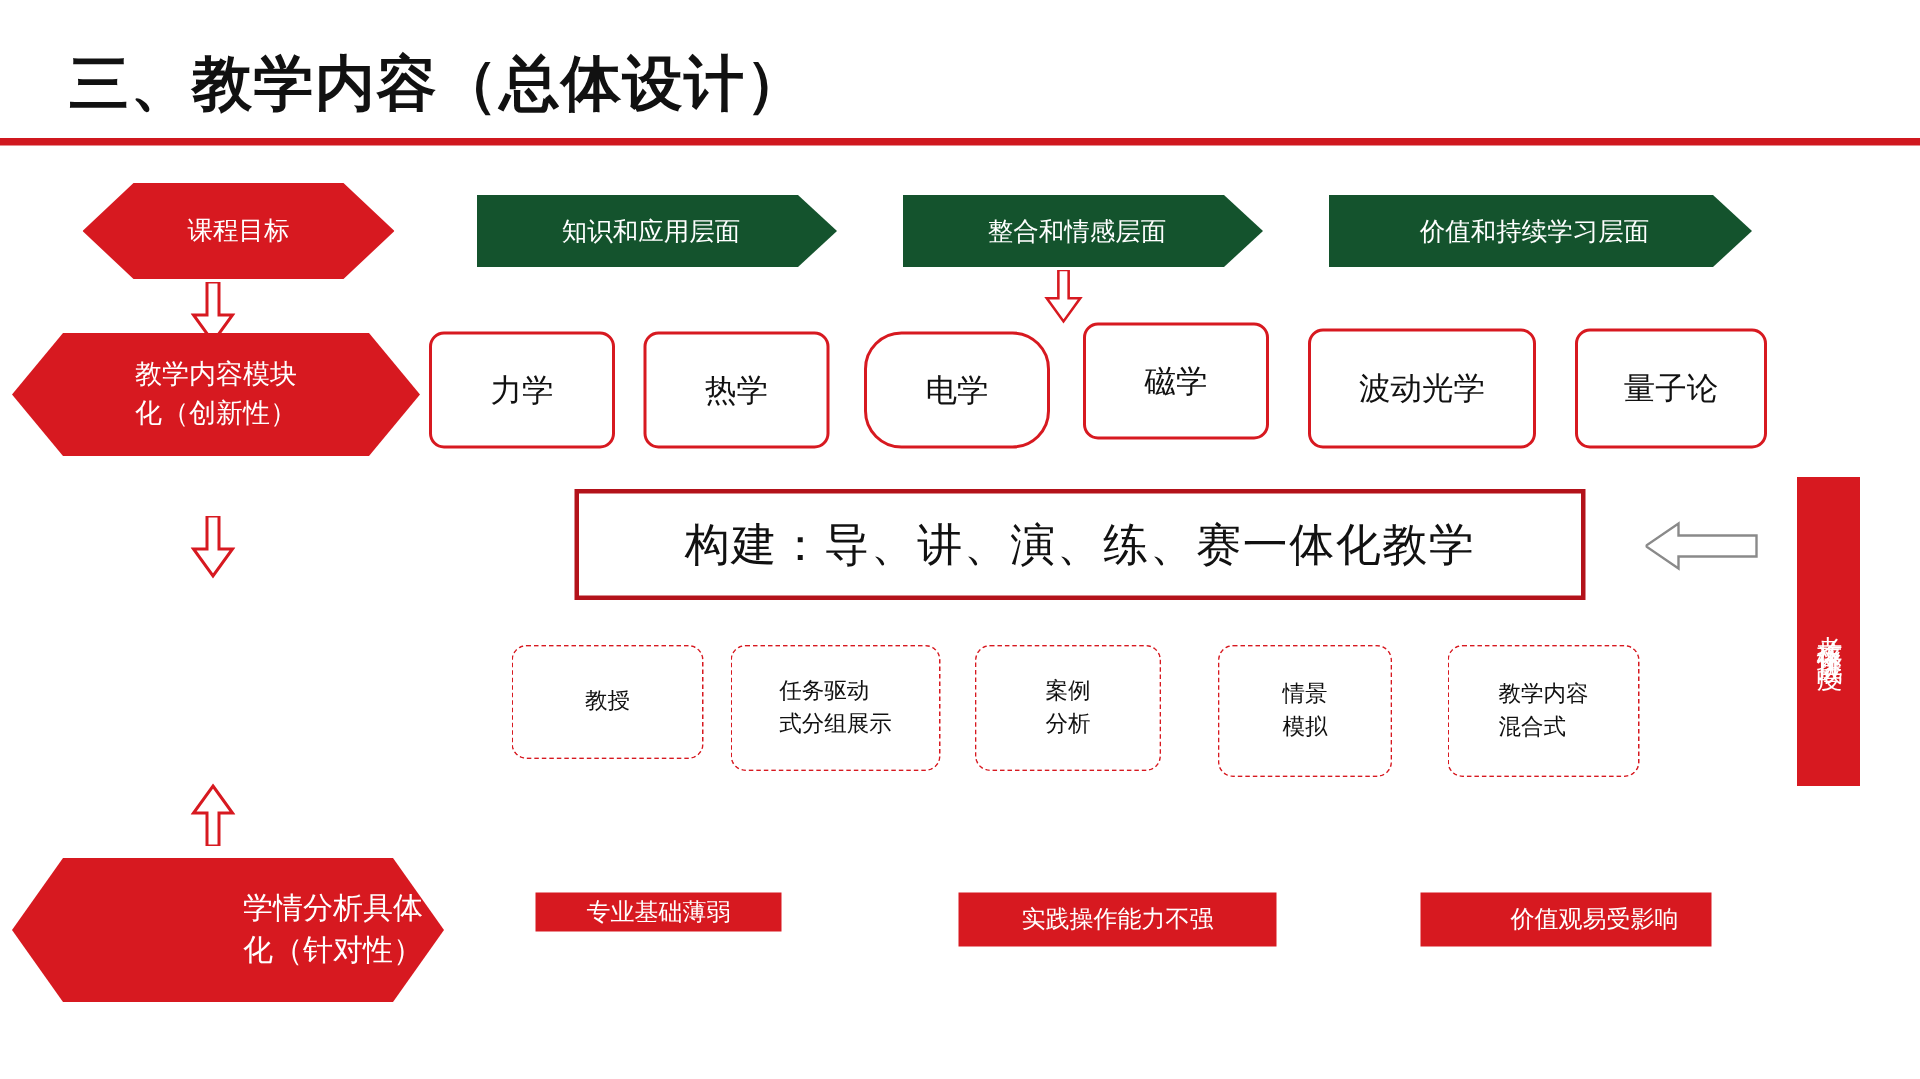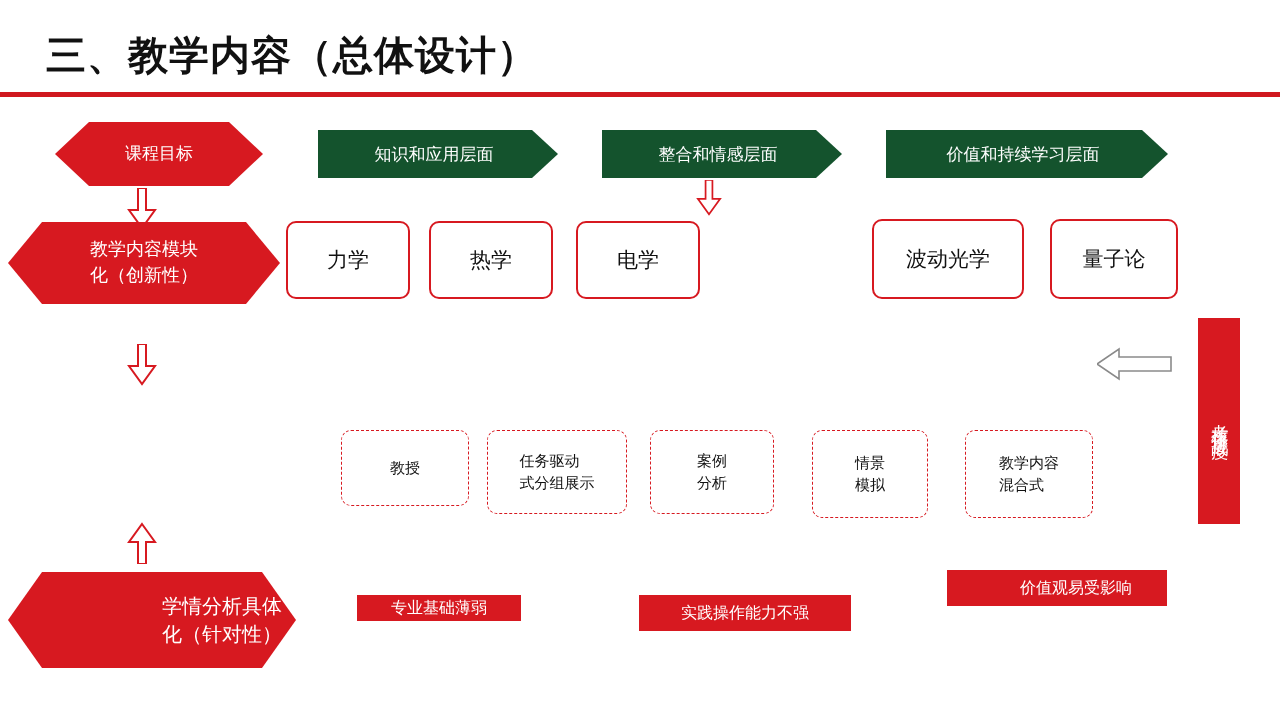--- a/index.html
+++ b/index.html
@@ -154,30 +154,36 @@
         <polygon points="11,0 19,0 19,22 28,22 15,40 2,22 11,22" fill="#ffffff" stroke="#d71920" stroke-width="2"></polygon>
       </svg>
   </div>
 
   <div class="modbox" style="left:286px; top:221px; width:124px; height:78px;text-align:right;">
     <span>力学</span>
   </div>
   <div class="modbox" style="left:429px; top:221px; width:124px; height:78px;">
     <span>热学</span>
   </div>
-  <div class="modbox" style="left:576px; top:221px; width:124px; height:78px;">
+  <div class="modbox" style="left:576px; top:221px; width:124px; height:78px;border-radius:25px;">
     <span>电学</span>
+  </div>
+  <div class="modbox" style="left:722px; top:215px; width:124px; height:78px;">
+    <span>磁学</span>
   </div>
   <div class="modbox" style="left:872px; top:219px; width:152px; height:80px;">
     <span>波动光学</span>
   </div>
   <div class="modbox" style="left:1050px; top:219px; width:128px; height:80px;">
     <span>量子论</span>
   </div>
 
+  <div class="centerbanner" style="left:383px; top:326px; width:674px; height:74px;">
+    <span>构建：导、讲、演、练、赛一体化教学</span>
+  </div>
 
   <div class="h-arrow" style="left:1097px; top:347px;">
     <svg viewBox="0 0 76 34">
         <polygon points="0,17 22,2 22,10 74,10 74,24 22,24 22,32" fill="#ffffff" stroke="#8a8a8a" stroke-width="1.6"></polygon>
       </svg>
   </div>
 
   <div class="vertlabel" style="left:1198px; top:318px; width:42px; height:206px;">
     <span>考核评价挑战度</span>
   </div>
@@ -201,17 +207,17 @@
     <span>教学内容
 混合式</span>
   </div>
 
   <div class="tagbox" style="left:357px; top:595px; width:164px; height:26px;">
     <span>专业基础薄弱</span>
   </div>
   <div class="tagbox" style="left:639px; top:595px; width:212px; height:36px;">
     <span>实践操作能力不强</span>
   </div>
-  <div class="tagbox" style="left:947px; top:570px; width:220px; height:36px;padding-left:48px;">
+  <div class="tagbox" style="left:947px; top:595px; width:194px; height:36px;padding-left:48px;">
     <span>价值观易受影响</span>
   </div>
 
 </div>
 
 </body></html>

